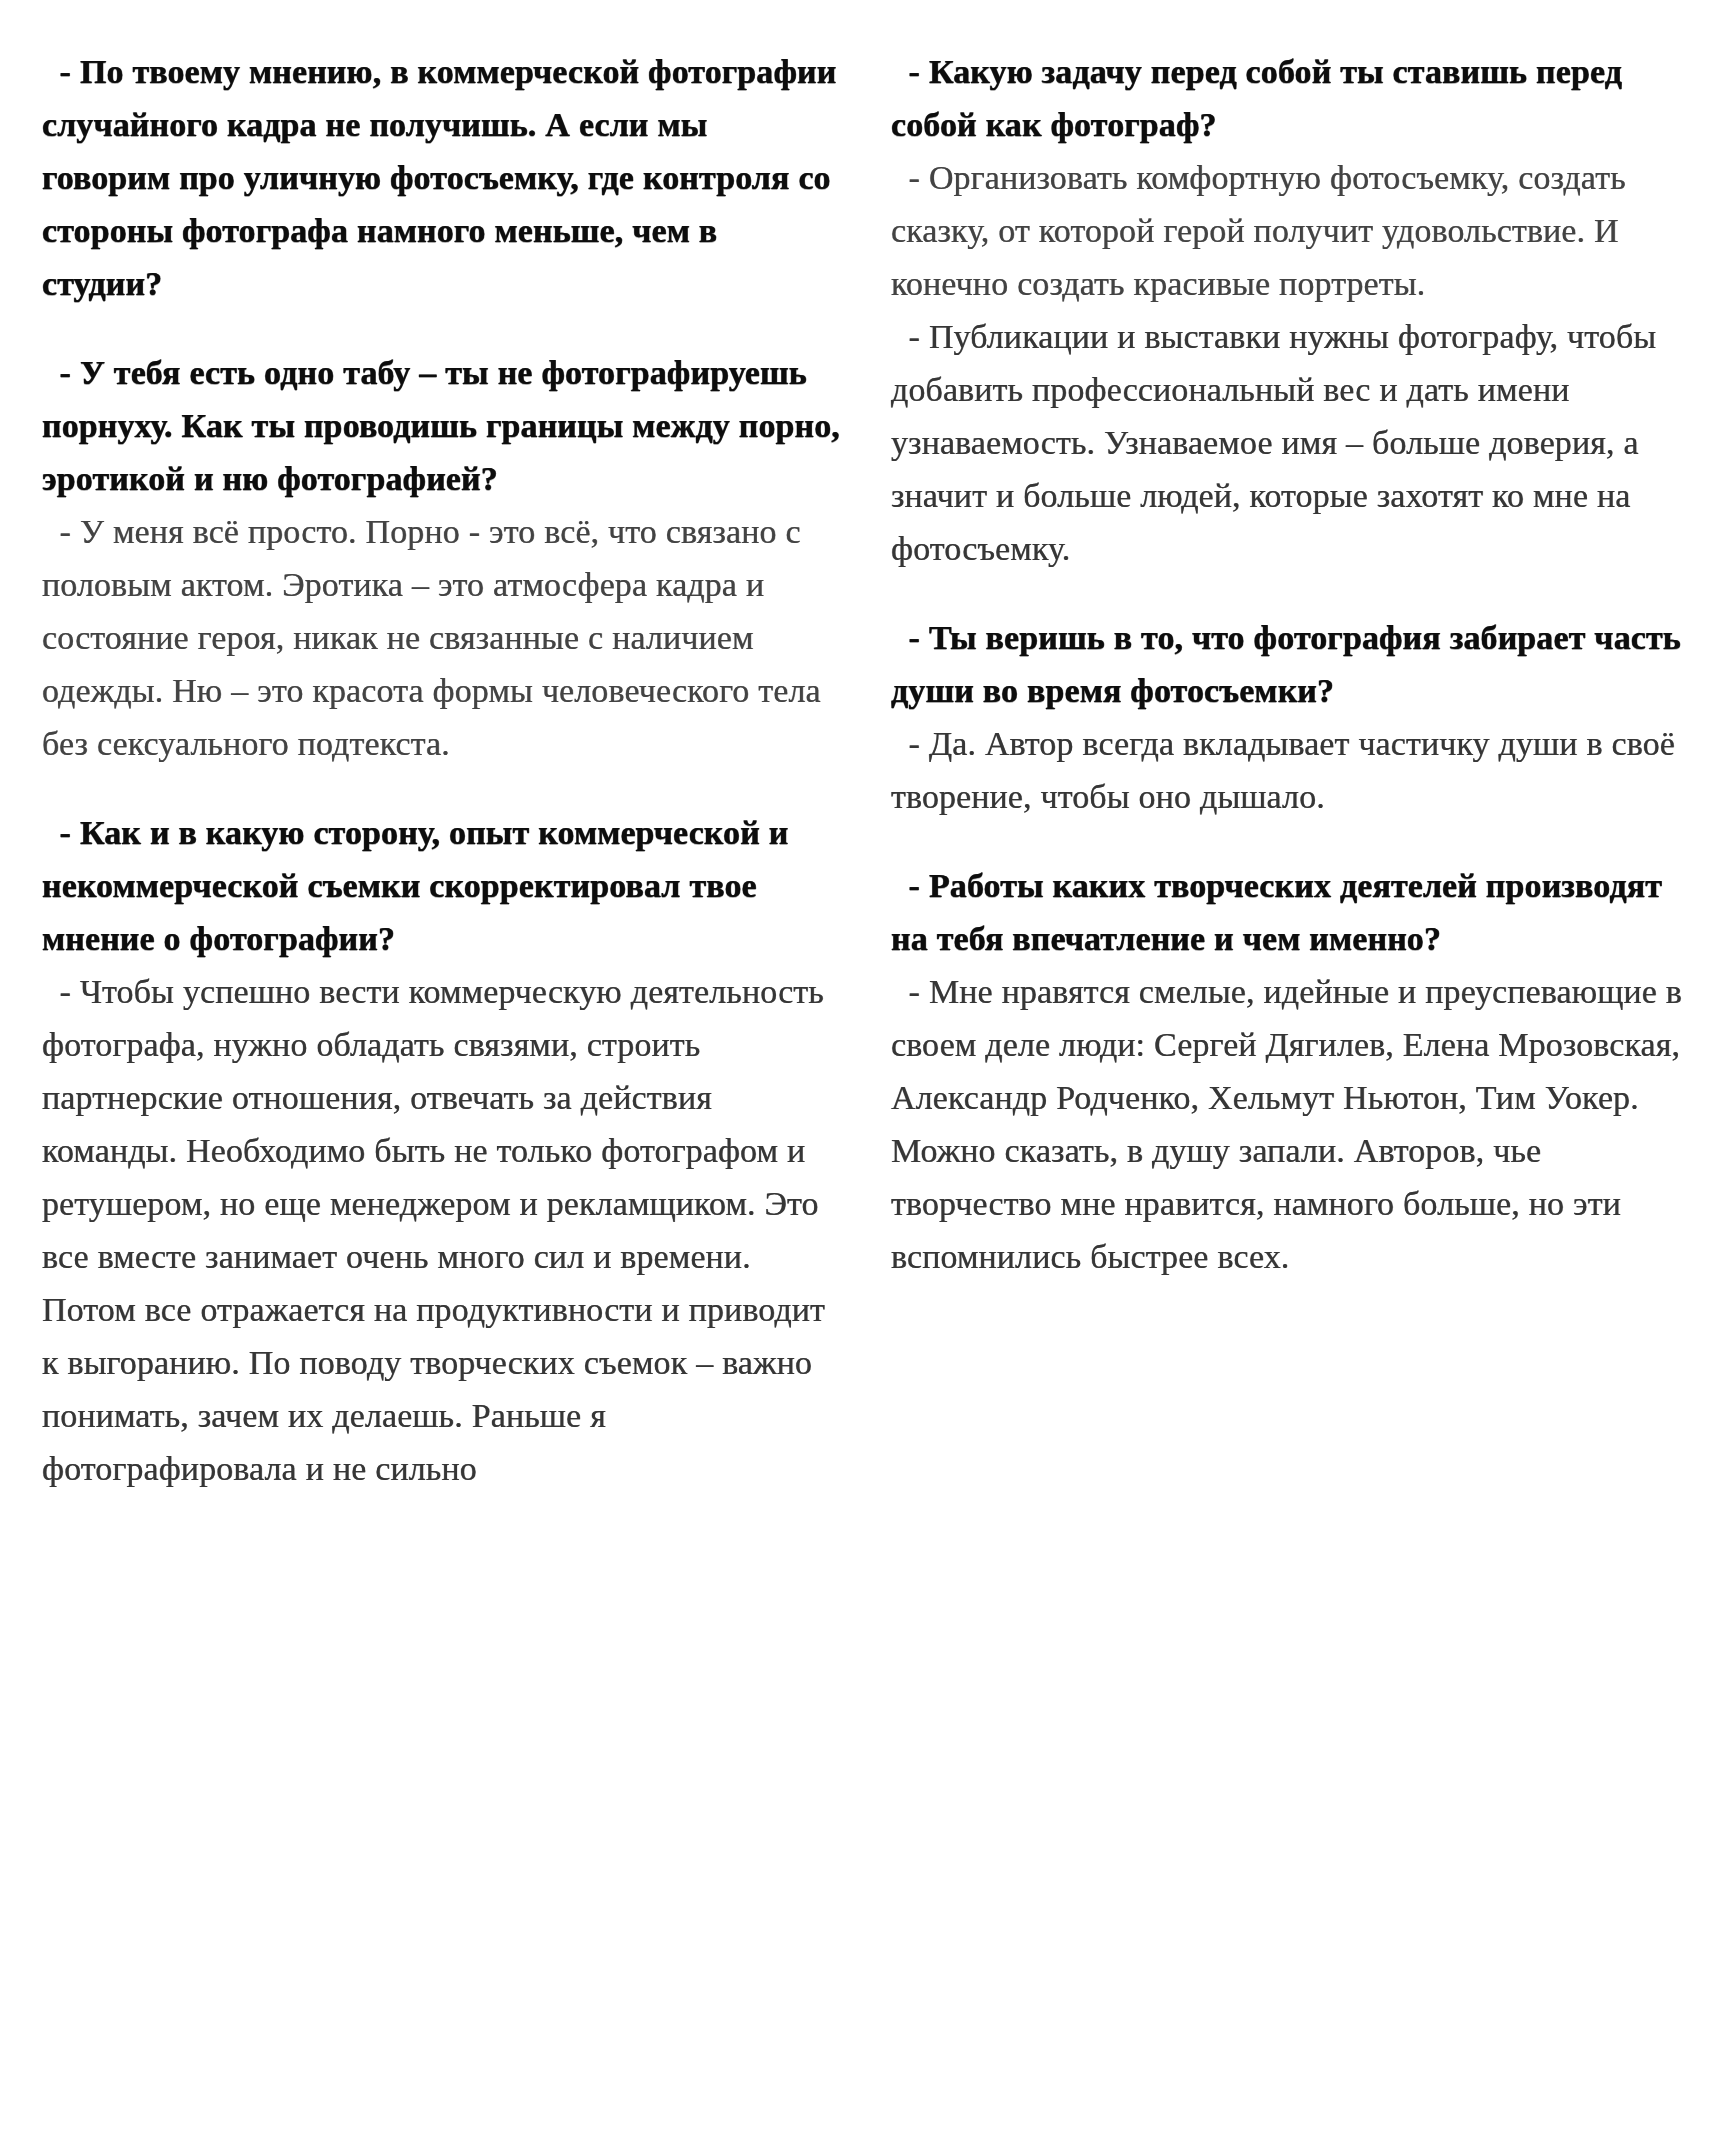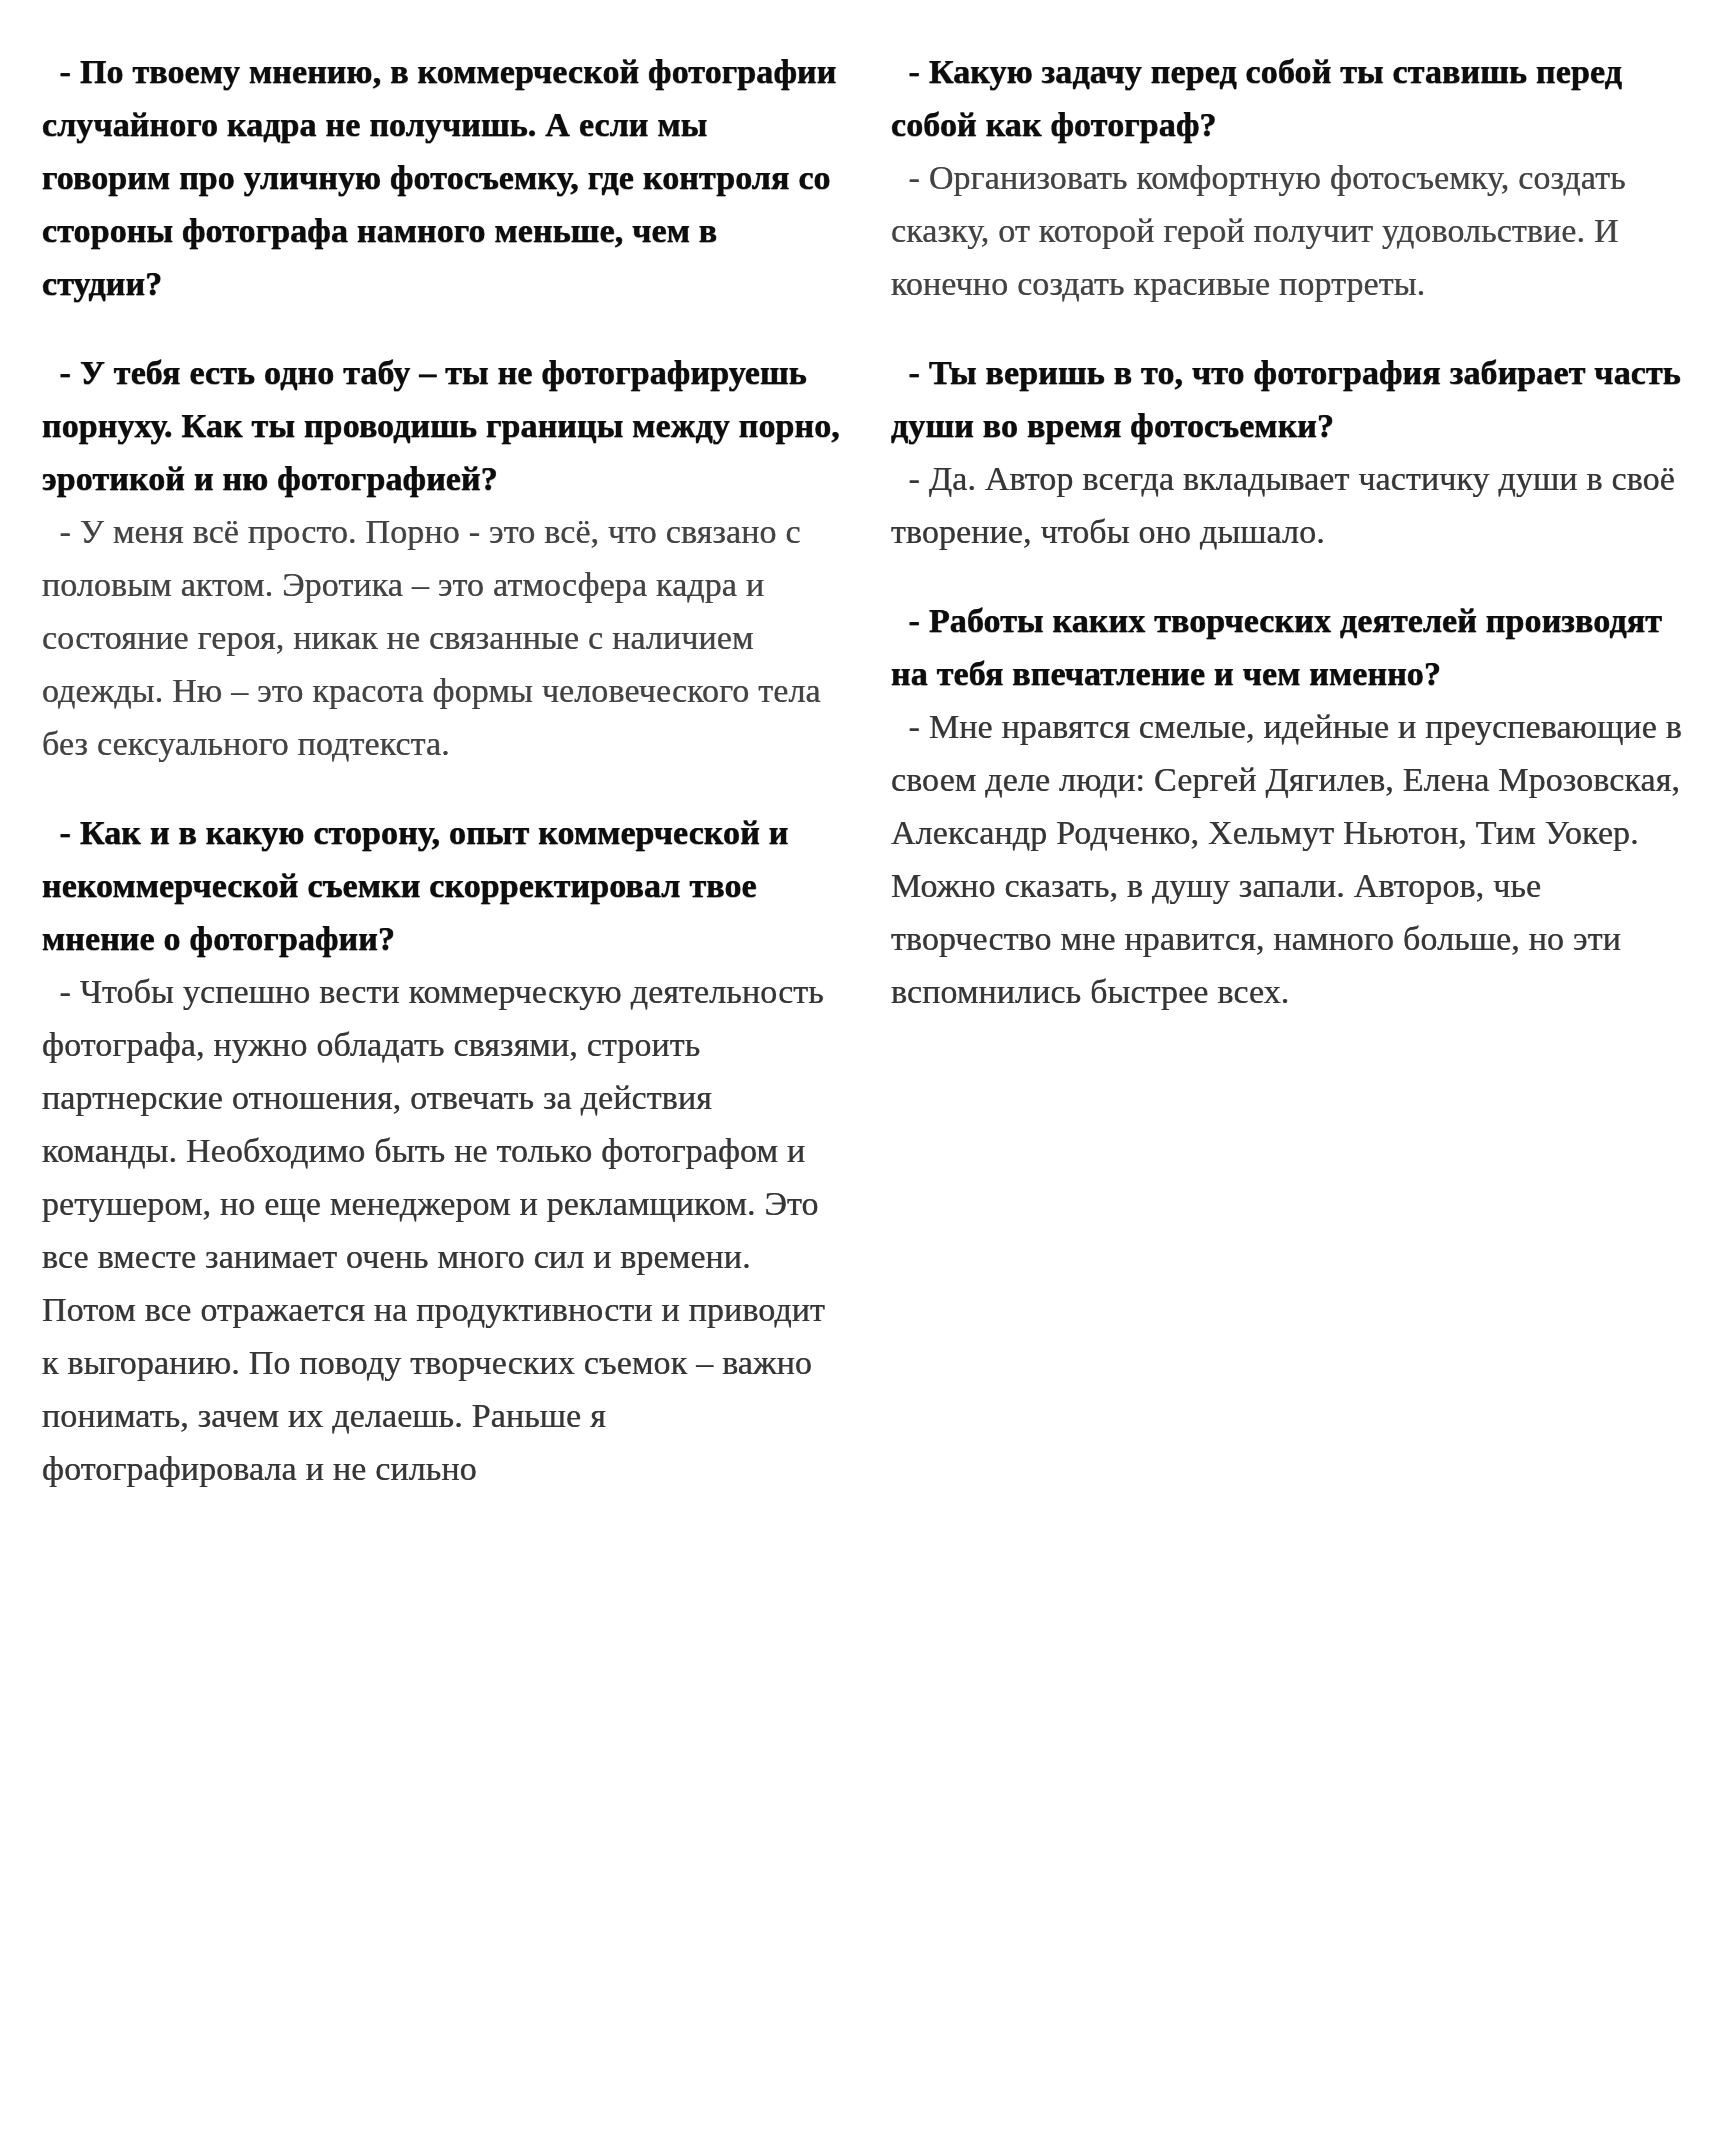--- a/index.html
+++ b/index.html
@@ -101,20 +101,23 @@
     </div>
 
     <div class="col col-right">
       <div class="block">
         <p class="q ink-dark">- Какую задачу перед собой ты ставишь перед собой как фотограф?</p>
       </div>
       <div class="block">
         <p class="a ink-light">- Организовать комфортную фотосъемку, создать сказку, от которой герой получит удовольствие. И конечно создать красивые портреты.</p>
       </div>
       <div class="block">
+        <p class="a ink-mid">- Публикации и выставки нужны фотографу, чтобы добавить профессиональный вес и дать имени узнаваемость. Узнаваемое имя – больше доверия, а значит и больше людей, которые захотят ко мне на фотосъемку.</p>
+      </div>
+      <div class="block">
         <p class="q ink-dark">- Ты веришь в то, что фотография забирает часть души во время фотосъемки?</p>
       </div>
       <div class="block">
         <p class="a ink-mid">- Да. Автор всегда вкладывает частичку души в своё творение, чтобы оно дышало.</p>
       </div>
       <div class="block">
         <p class="q ink-dark">- Работы каких творческих деятелей производят на тебя впечатление и чем именно?</p>
       </div>
       <div class="block">
         <p class="a ink-mid">- Мне нравятся смелые, идейные и преуспевающие в своем деле люди: Сергей Дягилев, Елена Мрозовская, Александр Родченко, Хельмут Ньютон, Тим Уокер. Можно сказать, в душу запали. Авторов, чье творчество мне нравится, намного больше, но эти вспомнились быстрее всех.</p>

